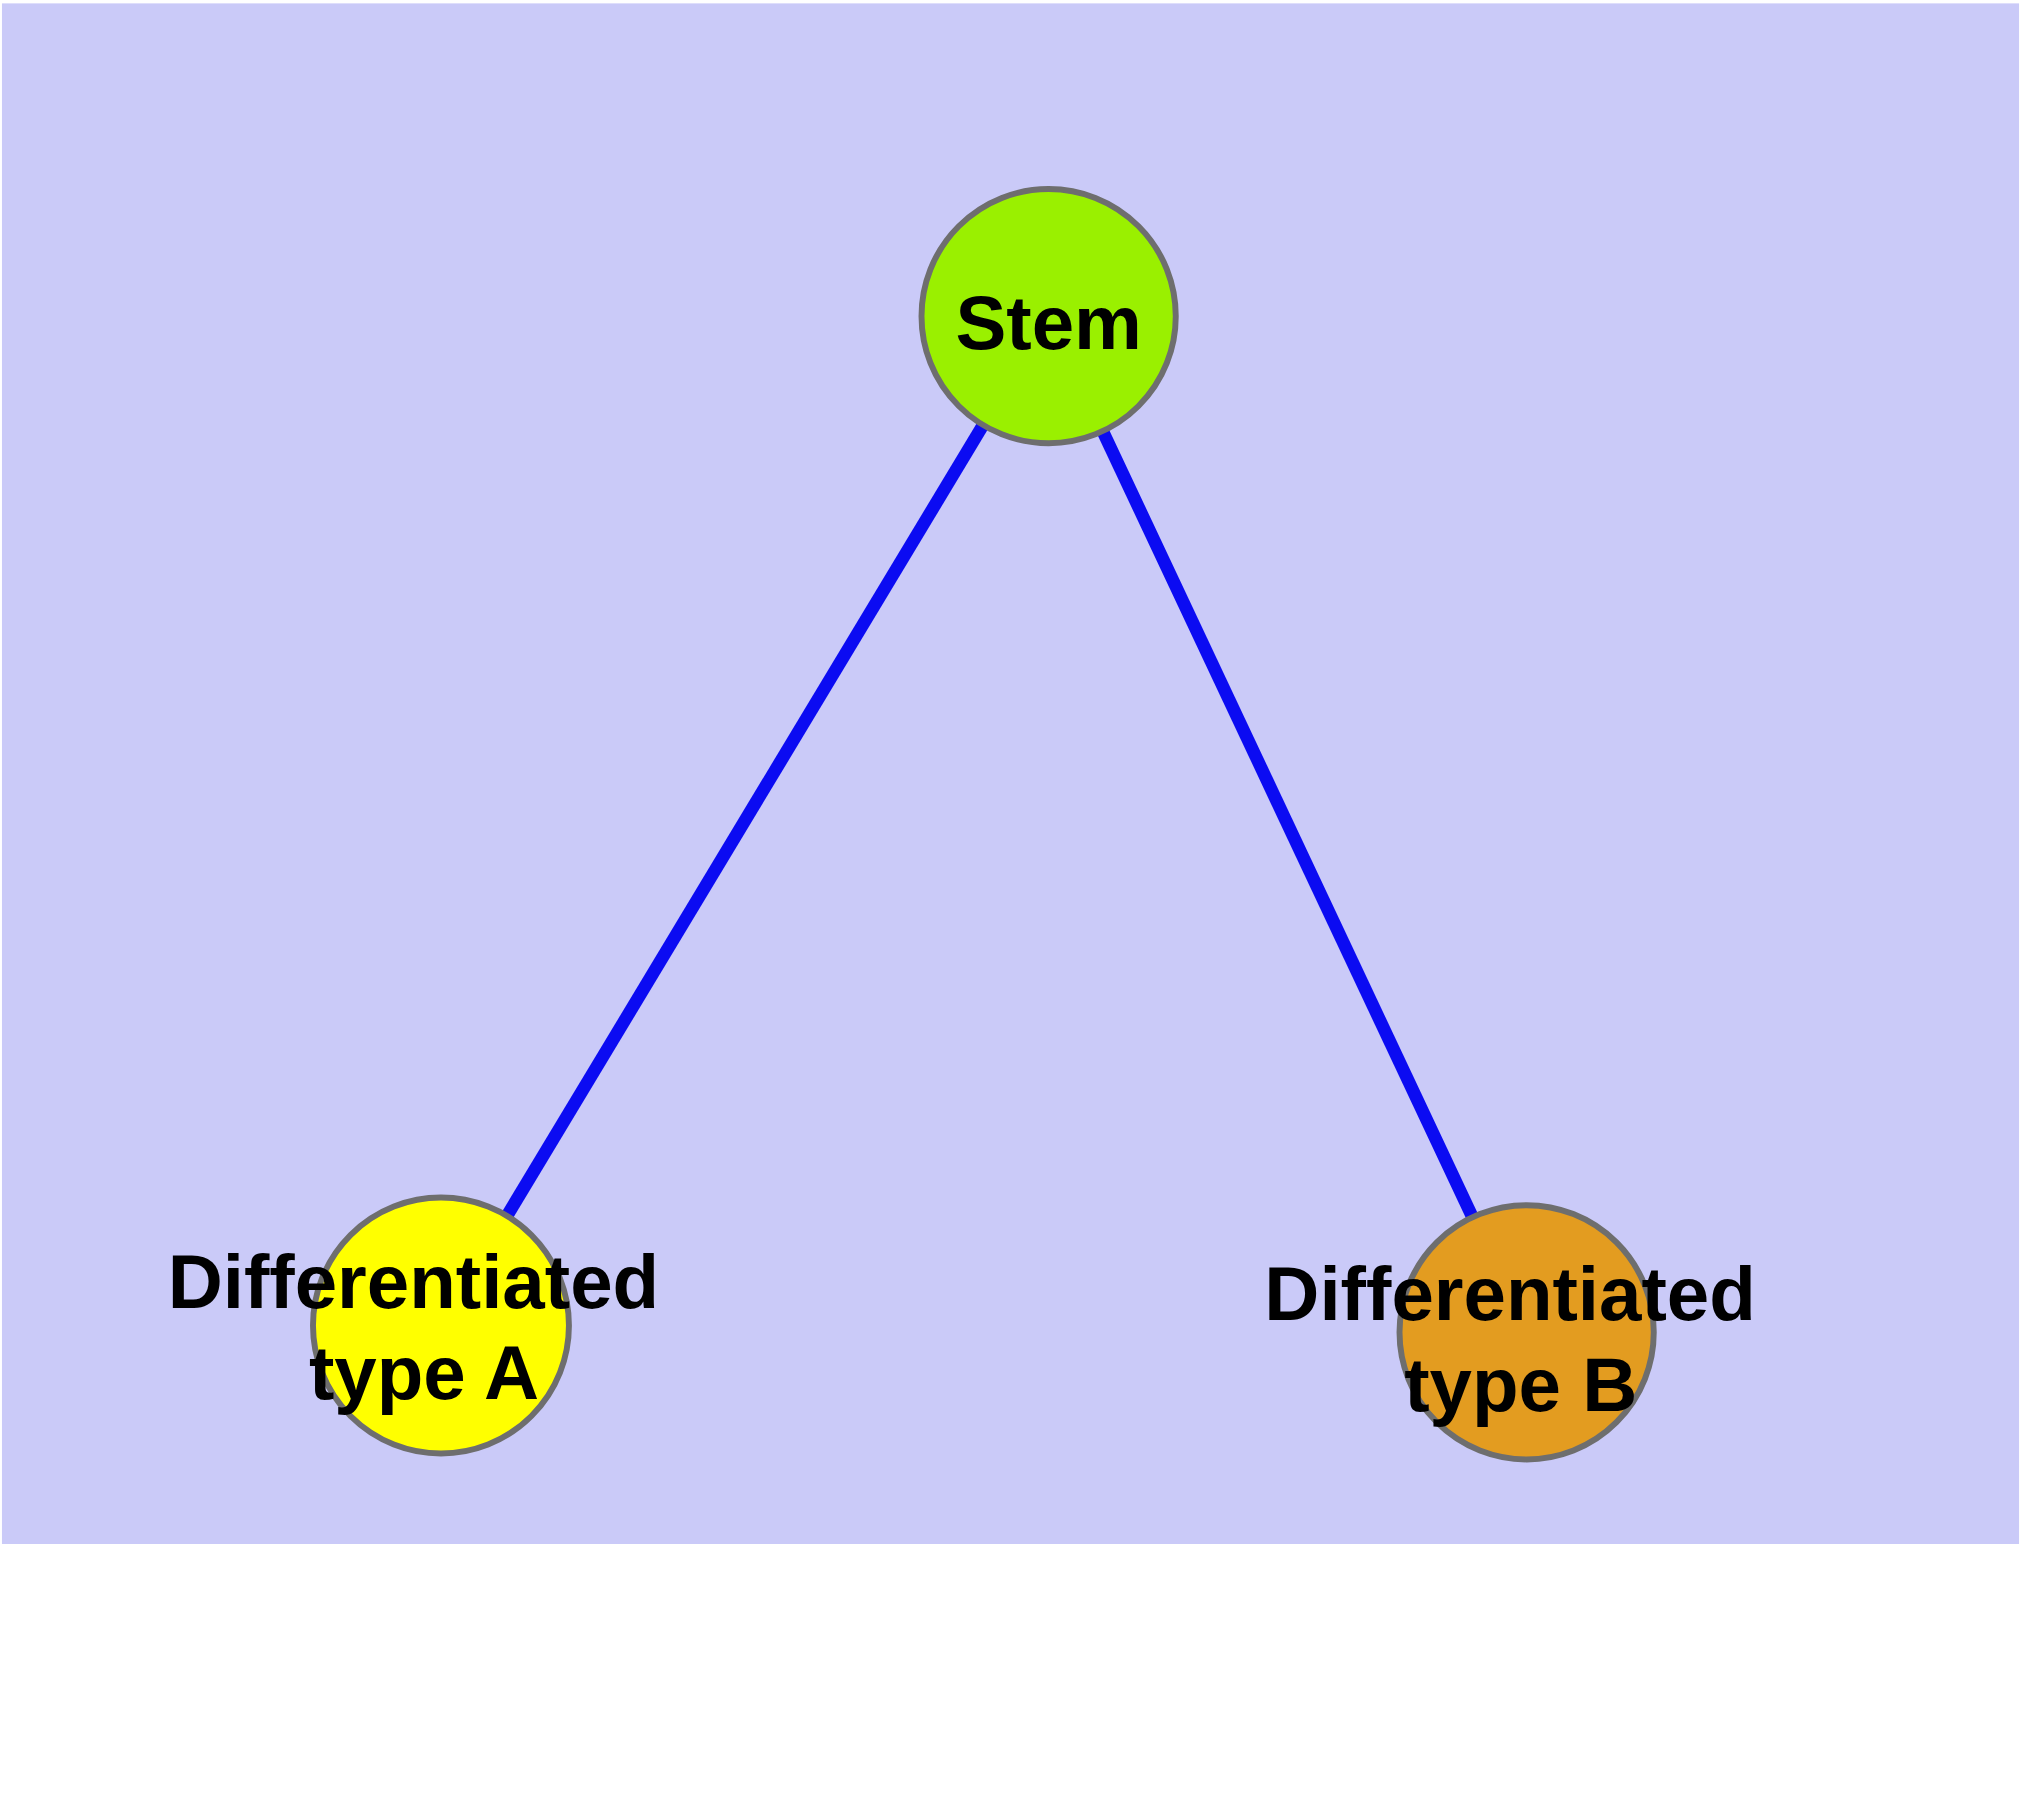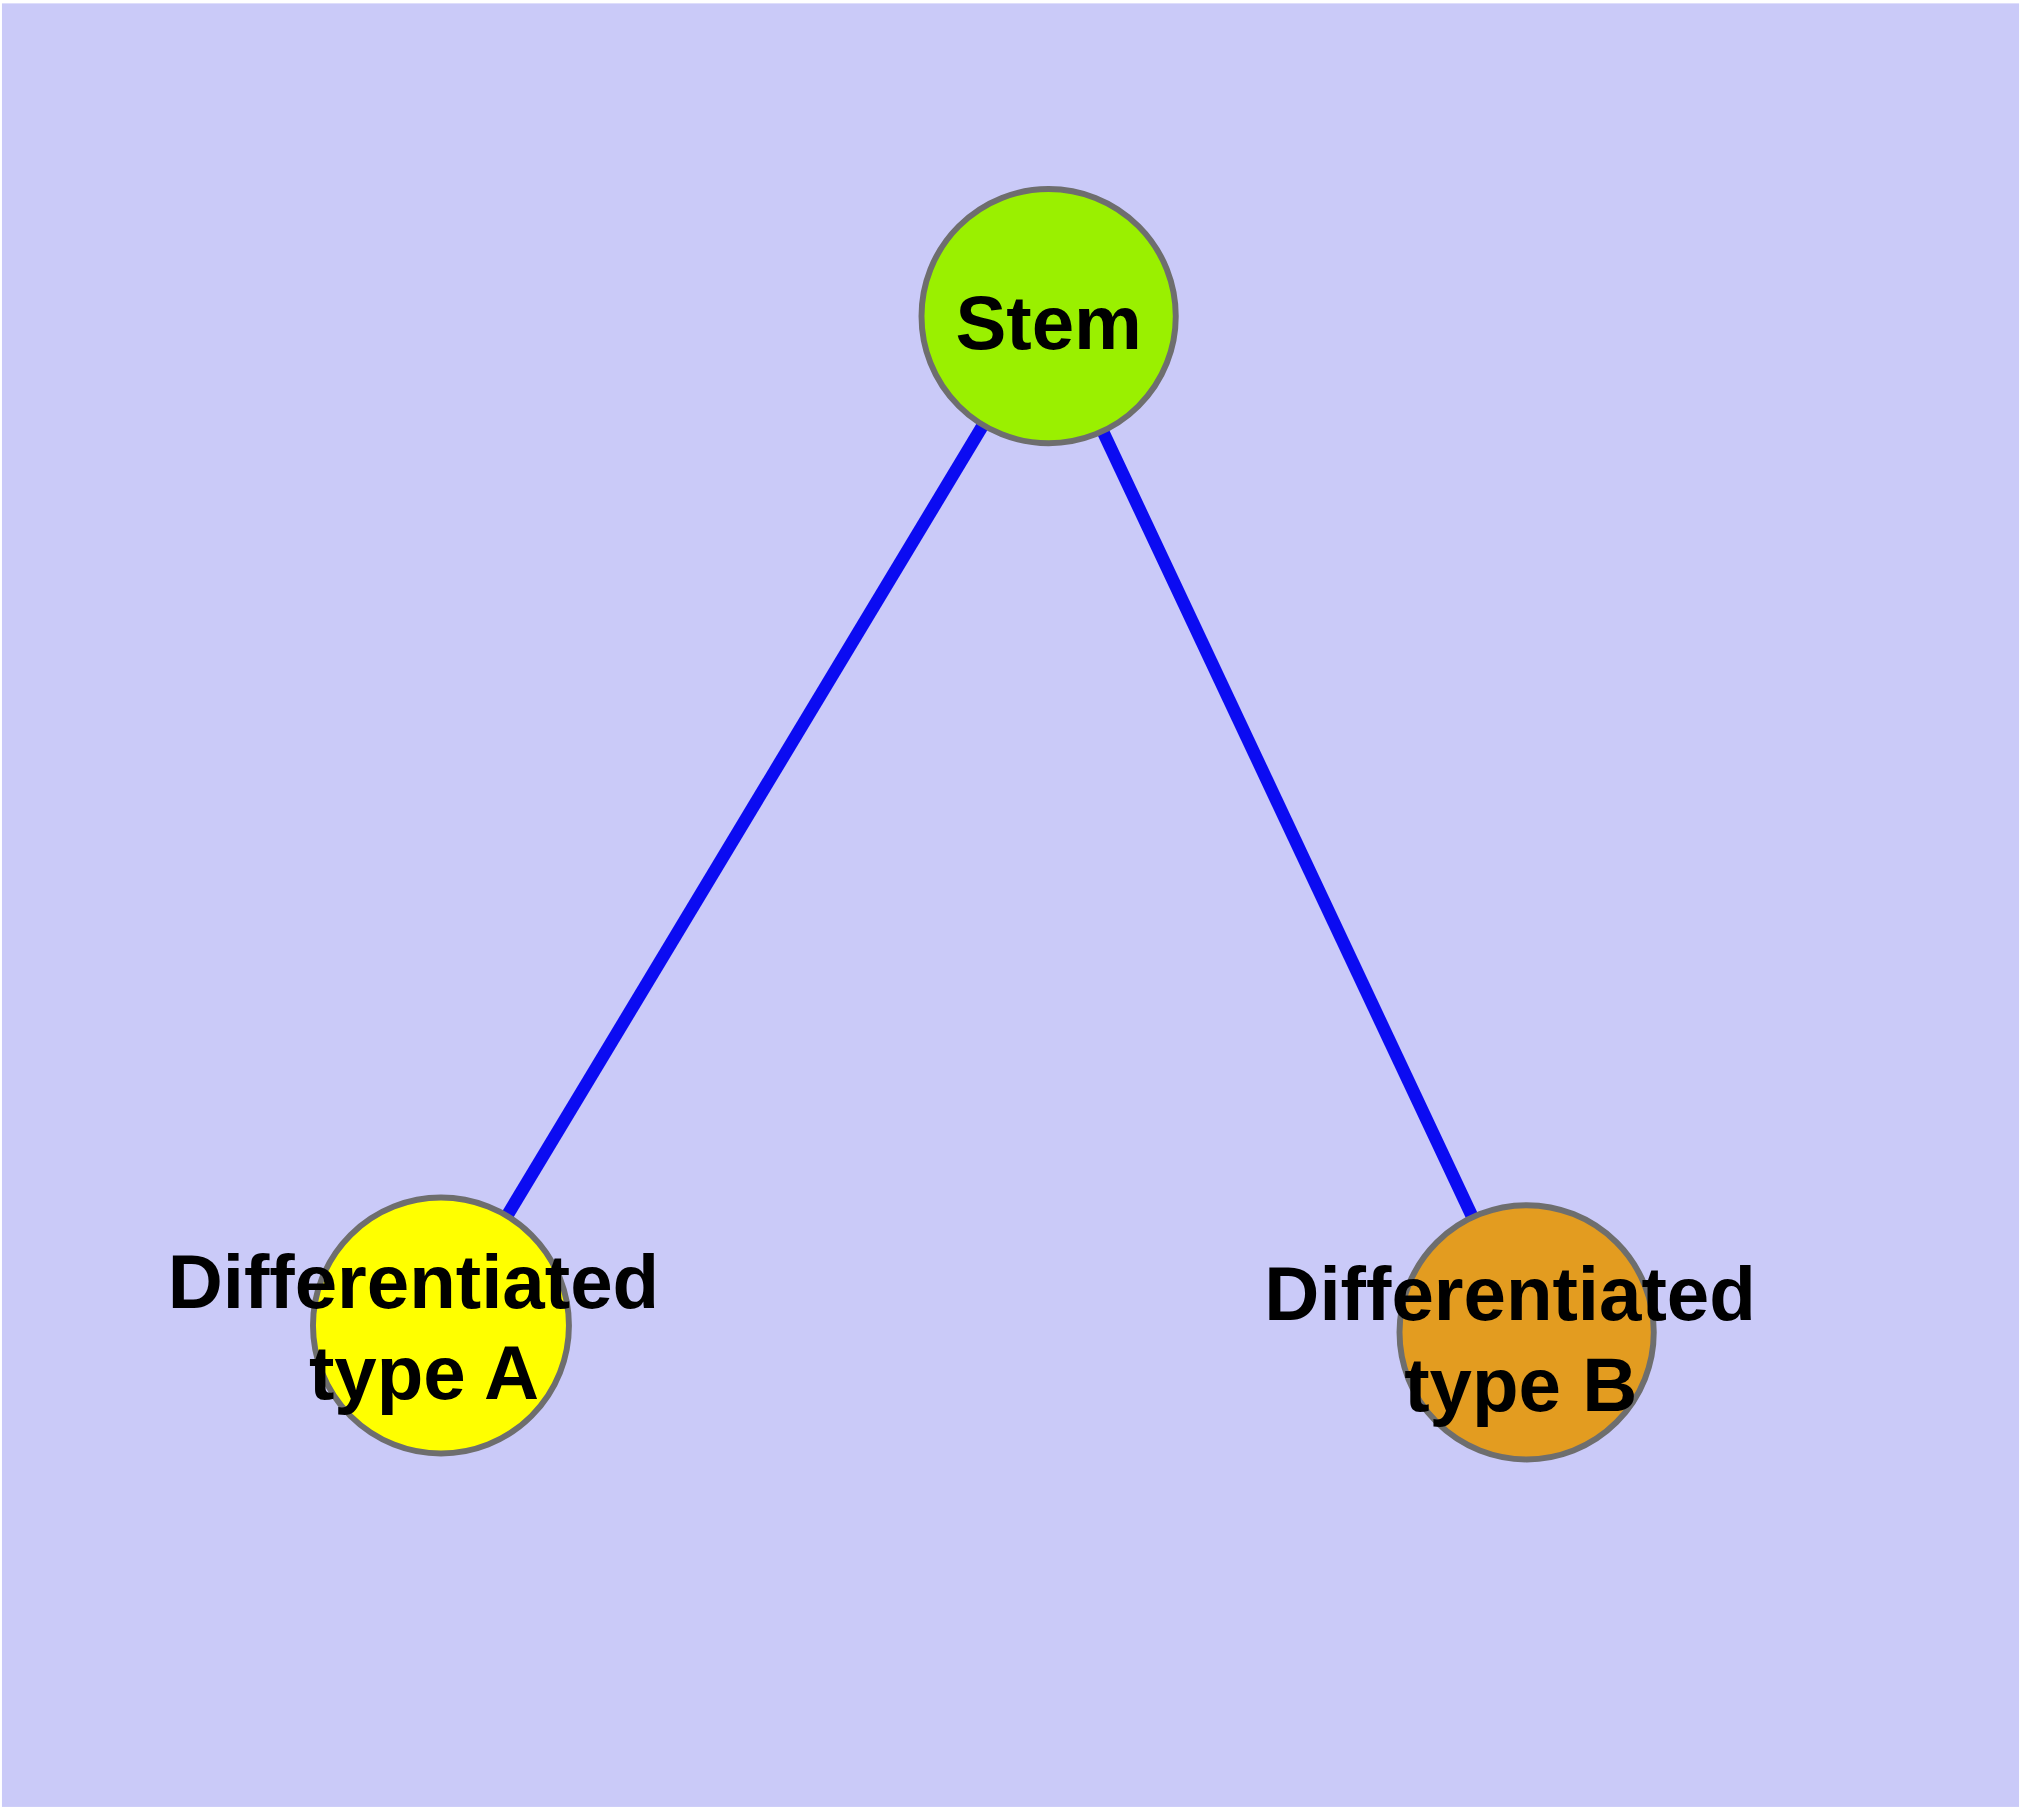--- a/index.html
+++ b/index.html
@@ -2,21 +2,21 @@
 <html style="font-size:13.6px"><head>
 <meta charset="utf-8">
 <style>
   html, body {
     margin: 0;
     padding: 0;
     background: #ffffff;
   }
   .page {
     width: 2021px;
-    height: 1812px;
+    height: 1544px;
     position: relative;
     background: #ffffff;
     overflow: hidden;
   }
   svg.graph {
     display: block;
     width: 2021px;
     height: 1812px;
   }
   .edge {

